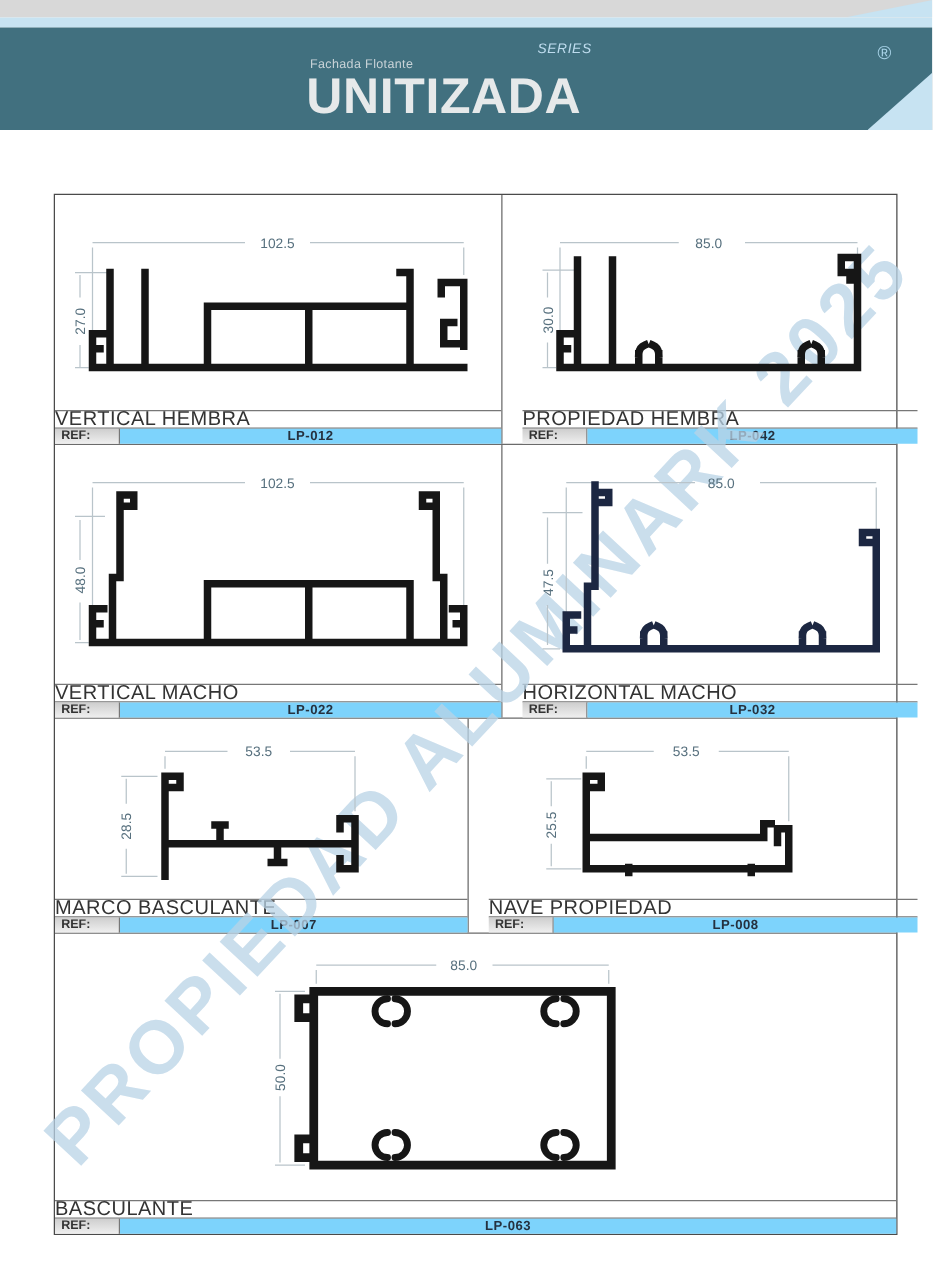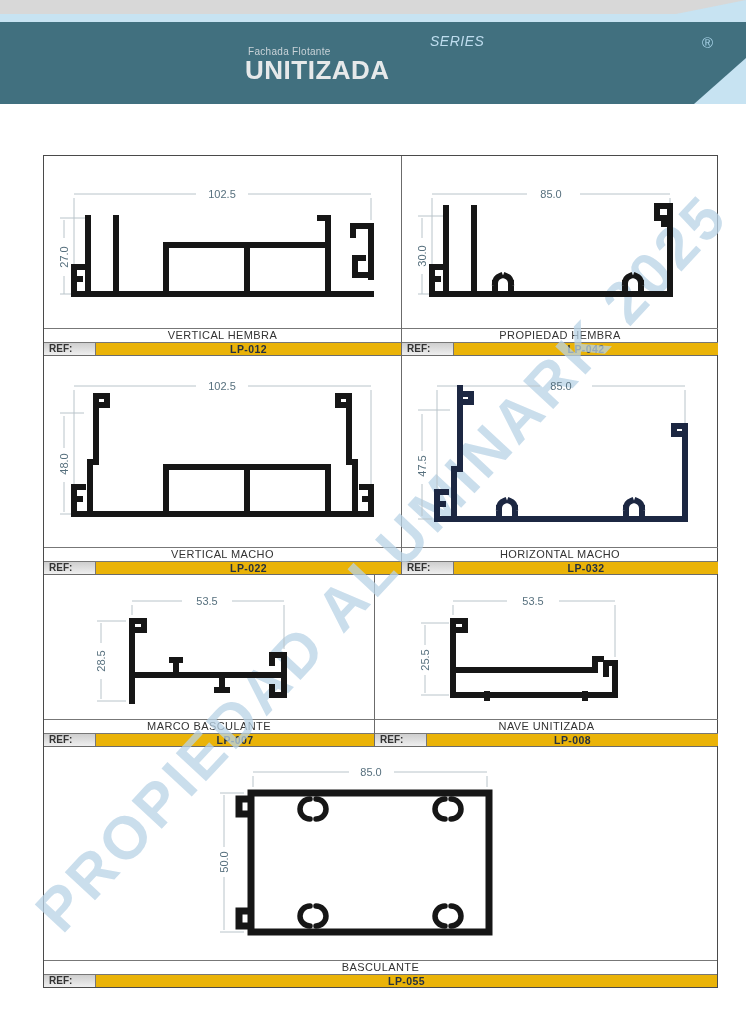--- a/index.html
+++ b/index.html
@@ -8,45 +8,45 @@
 
   
   .hdr-grey{position:absolute;left:0;top:0;width:746px;height:14px;background:#d8d8d8;}
   .hdr-grey-notch{position:absolute;right:0;top:0;width:70px;height:14px;background:#c7e3f2;
         clip-path:polygon(100% 0,100% 100%,0 100%);}
   .hdr-blue{position:absolute;left:0;top:14px;width:746px;height:8px;background:#c7e3f2;}
   .hdr-teal{position:absolute;left:0;top:22px;width:746px;height:82px;background:#41707f;}
   .teal-notch{position:absolute;right:0;bottom:0;width:52px;height:46px;background:#c7e3f2;
         clip-path:polygon(0 100%,100% 100%,100% 0);}
   .hdr-sub{position:absolute;left:248px;top:24px;font-size:10px;color:#c9d3d8;letter-spacing:.3px;}
-  .hdr-title{position:absolute;left:245px;top:33px;font-size:26px;font-weight:700;color:#e6e9ea;letter-spacing:.5px;}
-  .hdr-series{position:absolute;left:430px;top:11px;font-size:14px;font-style:italic;color:#bedcee;letter-spacing:.5px;}
+  .hdr-title{position:absolute;left:245px;top:33px;font-size:40px;font-weight:700;color:#e6e9ea;letter-spacing:.5px;}
+  .hdr-series{position:absolute;left:430px;top:11px;font-size:11px;font-style:italic;color:#bedcee;letter-spacing:.5px;}
   .hdr-logo{position:absolute;left:466px;top:8px;}
   .hdr-reg{position:absolute;left:702px;top:12px;font-size:15px;color:#a8d3e8;}
 
   
   .watermark{position:absolute;left:22px;top:898px;transform:rotate(-47deg);transform-origin:0 0;
         font-size:60px;font-weight:700;letter-spacing:4px;color:#b9d3e6;opacity:.75;
         white-space:nowrap;z-index:4;pointer-events:none;}
 
   
   .sheet{position:absolute;left:43px;top:155px;width:673px;border:1px solid #4a4a4a;}
-  .row{display:flex;border-bottom:1px solid #6b6b6b;}
+  .row{display:flex;border-bottom:1px solid #6b6b6b;gap:16px;}
   .row:last-child{border-bottom:none;}
   .cell{position:relative;}
   .cell.sep{border-right:1px solid #6b6b6b;}
   .draw{position:relative;}
   .draw svg{position:relative;z-index:5;display:block;}
-  .lblrow{height:13px;line-height:13px;border-top:1px solid #777;text-align:center;
-        font-size:11px;letter-spacing:.4px;color:#333;}
+  .lblrow{height:13px;line-height:13px;border-top:1px solid #777;
+        font-size:16px;letter-spacing:.4px;color:#333;}
   .refrow{height:12px;display:flex;border-top:1px solid #777;}
   .reflabel{width:52px;box-sizing:border-box;border-right:1px solid #777;
         background:linear-gradient(#cecece,#efefef);font-size:10px;font-weight:700;color:#333;
         line-height:12px;padding-left:5px;}
-  .refvalue{flex:1;background:#eab308;text-align:center;font-size:10.5px;font-weight:700;
+  .refvalue{flex:1;background:#7dd3fc;text-align:center;font-size:10.5px;font-weight:700;
         color:#25313f;line-height:12px;letter-spacing:.4px;}
 
   .dim{stroke:#b9c4ca;stroke-width:1;fill:none;}
   .dimtxt{font-size:11px;fill:#57707e;}
   .prof{fill:none;stroke:#161616;stroke-width:6;stroke-linecap:square;stroke-linejoin:miter;}
   .prof7{fill:none;stroke:#161616;stroke-width:7;stroke-linecap:square;}
   .profnavy{fill:none;stroke:#1c2742;stroke-width:6;stroke-linecap:square;}
   .port{fill:none;stroke:#161616;stroke-width:5.5;stroke-linecap:round;}
 </style>
 </head>
@@ -185,21 +185,21 @@
             <path class="dim" d="M78 26 H132 M184 26 H240 M78 30 V40 M240 30 V82
                                  M50 50 V70 M50 100 V118 M46 48 H74 M46 120 H74"></path>
             <text class="dimtxt" x="158" y="30" text-anchor="middle">53.5</text>
             <text class="dimtxt" x="54" y="85" text-anchor="middle" transform="rotate(-90 54 85)">25.5</text>
             <path class="prof" d="M78 120 V46 M78 46 H90 V55 H83
                                   M78 95 H220 M220 95 V84 H226
                                   M78 120 H240 M240 120 V88 H231 V99
                                   M112 123 V119 M210 123 V119"></path>
           </svg>
         </div>
-        <div class="lblrow">NAVE UNITIZADA</div>
+        <div class="lblrow">NAVE PROPIEDAD</div>
         <div class="refrow">
           <div class="reflabel">REF:</div>
           <div class="refvalue">LP-008</div>
         </div>
       </div>
     </div>
 
     <div class="row">
       <div class="cell" style="width:673px">
         <div class="draw" style="height:213px">
@@ -213,19 +213,19 @@
                                    M207 179 H195 V164 H202"></path>
             <path class="port" d="M266 52 A10 10 0 0 0 266 72 M272 52 A10 10 0 0 1 272 72
                                   M401 52 A10 10 0 0 0 401 72 M407 52 A10 10 0 0 1 407 72
                                   M266 159 A10 10 0 0 0 266 179 M272 159 A10 10 0 0 1 272 179
                                   M401 159 A10 10 0 0 0 401 179 M407 159 A10 10 0 0 1 407 179"></path>
           </svg>
         </div>
         <div class="lblrow">BASCULANTE</div>
         <div class="refrow">
           <div class="reflabel">REF:</div>
-          <div class="refvalue">LP-055</div>
+          <div class="refvalue">LP-063</div>
         </div>
       </div>
     </div>
 
   </div>
 </div>
 
 </body></html>

